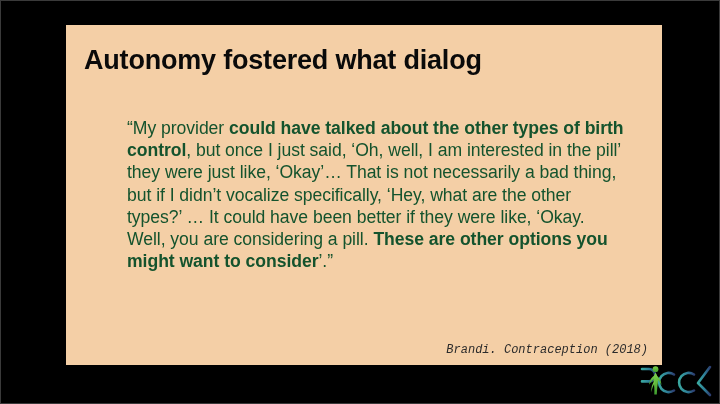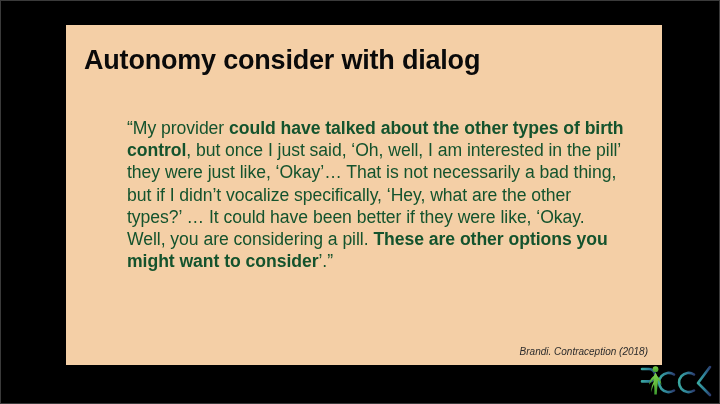--- a/index.html
+++ b/index.html
@@ -70,22 +70,22 @@
     letter-spacing: -0.05px;
   }
   #quote-block .b {
     font-weight: bold;
   }
 
   #citation {
     position: absolute;
     right: 14px;
     bottom: 8px;
-    font-family: Liberation Sans, sans-serif;
-    font-size: 10px;
+    font-family: Liberation Mono, monospace;
+    font-size: 12px;
     font-style: italic;
     color: #2b2b2b;
     white-space: nowrap;
     margin-left: 37px;
   }
 
   
   #logo {
     position: absolute;
     left: 636px;
@@ -97,21 +97,21 @@
 </style>
 </head>
 <body>
 
 <div id="video-frame">
 
   <div id="frame-edge"></div>
 
   <div id="slide">
 
-    <div id="slide-title">Autonomy consider with dialog</div>
+    <div id="slide-title">Autonomy fostered what dialog</div>
 
     <div id="quote-block"><span>“My provider </span><span class="b">could have talked about the other types of birth control</span><span>, but once I just said, ‘Oh, well, I am interested in the pill’ they were just like, ‘Okay’… That is not necessarily a bad thing, but if I didn’t vocalize specifically,  ‘Hey, what are the other types?’ … It could have been better if they were like, ‘Okay.  Well, you are considering a pill.  </span><span class="b">These are other options you might want to consider</span><span>’.”</span></div>
 
     <div id="citation">Brandi. Contraception (2018)</div>
 
   </div>
 
   <div id="logo">
     <svg width="80" height="40" viewBox="0 0 80 40" xmlns="http://www.w3.org/2000/svg">
       <defs>

